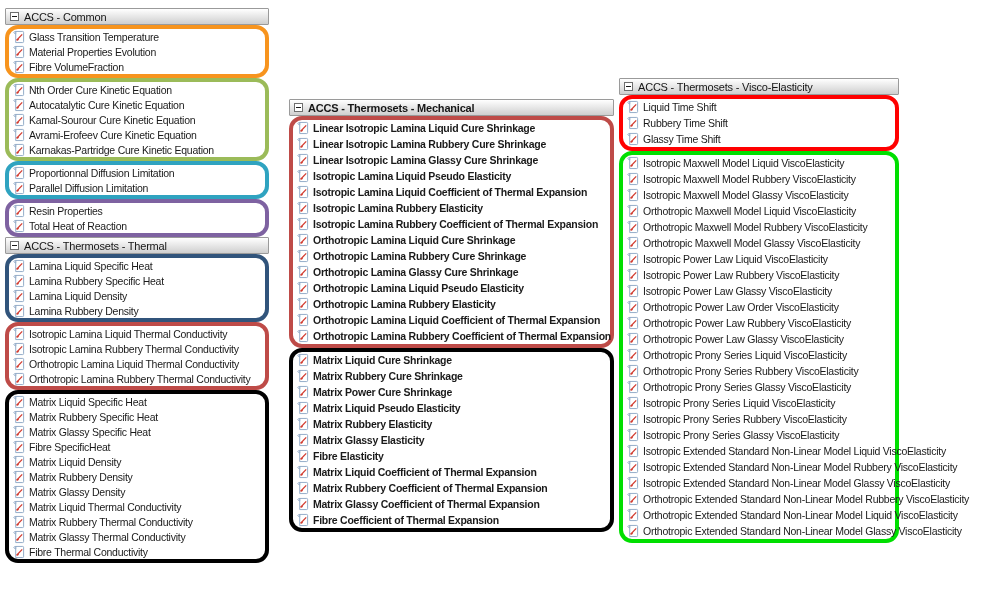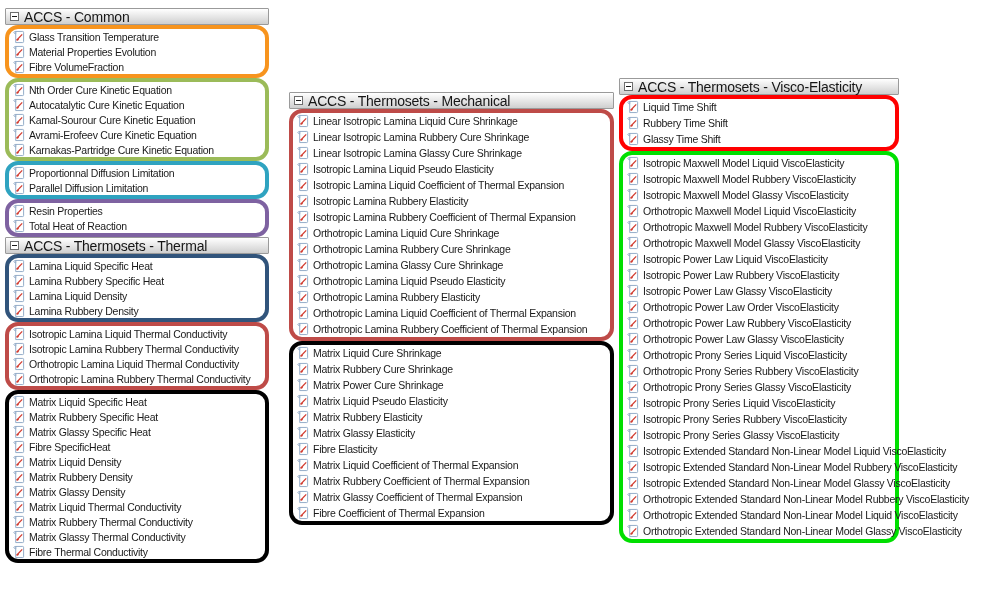--- a/index.html
+++ b/index.html
@@ -5,28 +5,28 @@
   * { box-sizing: border-box; margin: 0; padding: 0; }
   html, body {
     width: 985px; height: 604px;
     background: #ffffff;
     font-family: "Liberation Sans", sans-serif;
     overflow: hidden;
     position: relative;
   }
   .panel { position: absolute; background: transparent; }
   #panel-0 { left: 5px;   top: 8px;  width: 264px; }
-  #panel-1 { left: 289px; top: 92px; width: 325px; }
+  #panel-1 { left: 289px; top: 99px; width: 325px; font-weight: bold; }
   #panel-2 { left: 619px; top: 78px; width: 280px; }
 
   .hdr {
     height: 17px;
     display: flex; align-items: center; gap: 5px;
     padding: 0 4px;
-    font-size: 14px; letter-spacing: -0.2px; color: #161616;
+    font-size: 11px; letter-spacing: -0.2px; color: #161616;
     background: linear-gradient(#ffffff, #cfcfcf);
     border: 1px solid #9a9a9a;
     border-radius: 1px;
     cursor: default;
   }
   .collapse {
     width: 9px; height: 9px; flex: 0 0 auto;
     border: 1px solid #6e6e6e; background: #fff; position: relative;
   }
   .collapse::before {

